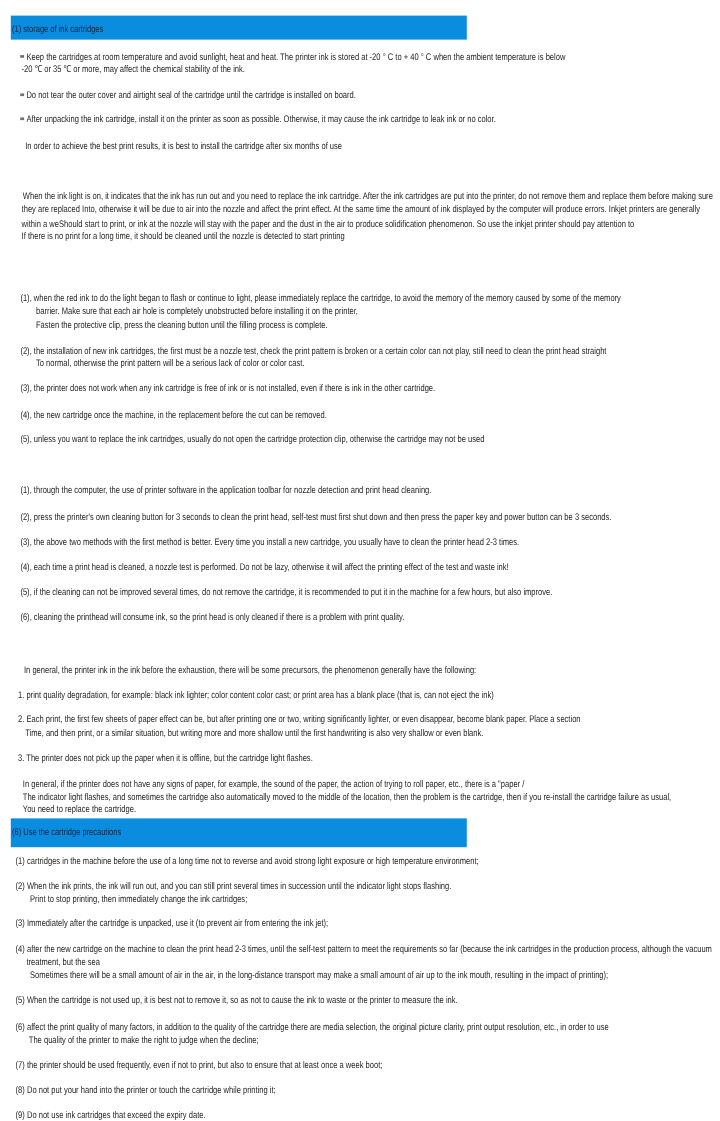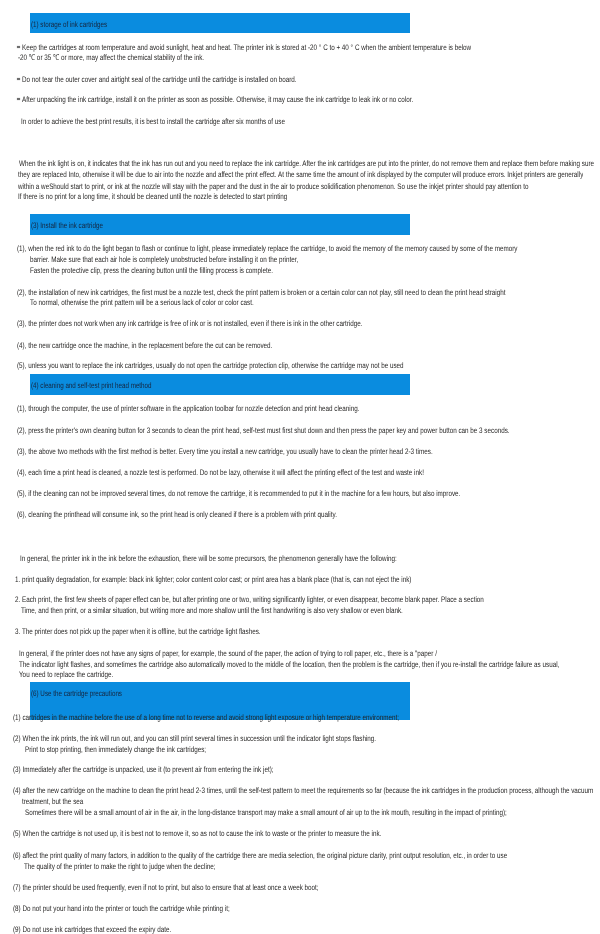--- a/index.html
+++ b/index.html
@@ -3,21 +3,21 @@
 <meta charset="utf-8">
 <title>Ink cartridge usage and maintenance guide</title>
 <style>
   html,body{margin:0;padding:0;}
   body{width:600px;height:934px;background:#ffffff;
        font-family:"Liberation Sans",sans-serif;
        -webkit-font-smoothing:antialiased;
        text-rendering:geometricPrecision;
        overflow:hidden;}
   .page{position:relative;width:600px;height:934px;overflow:hidden;background:#ffffff;}
-  .sec-head{position:absolute;left:8.5px;width:380px;background:#0a8cdf;margin-left:21px;}
+  .sec-head{position:absolute;left:8.5px;width:380px;background:#0a8cdf;}
   .sec-head .hl{position:absolute;left:1.5px;top:6.6px;font-size:8px;color:#16243c;
       white-space:nowrap;transform:scaleX(0.781) translateZ(0);transform-origin:0 50%;line-height:9px;}
   .ln{position:absolute;font-size:8px;color:#201f1e;white-space:nowrap;
       line-height:9px;transform:scaleX(0.7875) translateZ(0);transform-origin:0 50%;}
   .bl{position:absolute;width:2.6px;height:1.8px;background:#6e6e6e;box-shadow:0 0 0 0.2px rgba(110,110,110,0.45);}
 </style>
 </head>
 <body>
 
 <div class="page">
@@ -29,49 +29,43 @@
   <div class="ln" style="left:18.2px;top:53.3px">-20 ℃ or 35 ℃ or more, may affect the chemical stability of the ink.</div>
   <span class="bl" style="left:17px;top:78px"></span>
   <div class="ln" style="left:22.3px;top:75px">Do not tear the outer cover and airtight seal of the cartridge until the cartridge is installed on board.</div>
   <span class="bl" style="left:17px;top:98.3px"></span>
   <div class="ln" style="left:22.3px;top:95.3px">After unpacking the ink cartridge, install it on the printer as soon as possible. Otherwise, it may cause the ink cartridge to leak ink or no color.</div>
   <div class="ln" style="left:20.9px;top:116.7px">In order to achieve the best print results, it is best to install the cartridge after six months of use</div>
   <div class="ln" style="left:19.4px;top:159.3px">When the ink light is on, it indicates that the ink has run out and you need to replace the ink cartridge. After the ink cartridges are put into the printer, do not remove them and replace them before making sure</div>
   <div class="ln" style="left:17.9px;top:170.3px">they are replaced Into, otherwise it will be due to air into the nozzle and affect the print effect. At the same time the amount of ink displayed by the computer will produce errors. Inkjet printers are generally</div>
   <div class="ln" style="left:17.9px;top:181.5px">within a weShould start to print, or ink at the nozzle will stay with the paper and the dust in the air to produce solidification phenomenon. So use the inkjet printer should pay attention to</div>
   <div class="ln" style="left:17.9px;top:192.3px">If there is no print for a long time, it should be cleaned until the nozzle is detected to start printing</div>
-  <div class="sec-head" style="top:214.1px;height:20.6px">
-    <span class="hl">(3) Install the ink cartridge</span>
-  </div>
   <div class="ln" style="left:16.5px;top:244.2px">(1), when the red ink to do the light began to flash or continue to light, please immediately replace the cartridge, to avoid the memory of the memory caused by some of the memory</div>
   <div class="ln" style="left:30px;top:255.3px">barrier. Make sure that each air hole is completely unobstructed before installing it on the printer,</div>
   <div class="ln" style="left:30px;top:266.2px">Fasten the protective clip, press the cleaning button until the filling process is complete.</div>
   <div class="ln" style="left:16.5px;top:288px">(2), the installation of new ink cartridges, the first must be a nozzle test, check the print pattern is broken or a certain color can not play, still need to clean the print head straight</div>
   <div class="ln" style="left:30px;top:298.3px">To normal, otherwise the print pattern will be a serious lack of color or color cast.</div>
   <div class="ln" style="left:16.5px;top:318.7px">(3), the printer does not work when any ink cartridge is free of ink or is not installed, even if there is ink in the other cartridge.</div>
   <div class="ln" style="left:16.5px;top:340.5px">(4), the new cartridge once the machine, in the replacement before the cut can be removed.</div>
   <div class="ln" style="left:16.5px;top:360.8px">(5), unless you want to replace the ink cartridges, usually do not open the cartridge protection clip, otherwise the cartridge may not be used</div>
-  <div class="sec-head" style="top:374px;height:20.7px">
-    <span class="hl">(4) cleaning and self-test print head method</span>
-  </div>
   <div class="ln" style="left:16.5px;top:404.2px">(1), through the computer, the use of printer software in the application toolbar for nozzle detection and print head cleaning.</div>
   <div class="ln" style="left:16.5px;top:426px">(2), press the printer's own cleaning button for 3 seconds to clean the print head, self-test must first shut down and then press the paper key and power button can be 3 seconds.</div>
   <div class="ln" style="left:16.5px;top:446.7px">(3), the above two methods with the first method is better. Every time you install a new cartridge, you usually have to clean the printer head 2-3 times.</div>
   <div class="ln" style="left:16.5px;top:468.3px">(4), each time a print head is cleaned, a nozzle test is performed. Do not be lazy, otherwise it will affect the printing effect of the test and waste ink!</div>
   <div class="ln" style="left:16.5px;top:489.2px">(5), if the cleaning can not be improved several times, do not remove the cartridge, it is recommended to put it in the machine for a few hours, but also improve.</div>
   <div class="ln" style="left:16.5px;top:510.3px">(6), cleaning the printhead will consume ink, so the print head is only cleaned if there is a problem with print quality.</div>
   <div class="ln" style="left:20px;top:553.7px">In general, the printer ink in the ink before the exhaustion, there will be some precursors, the phenomenon generally have the following:</div>
   <div class="ln" style="left:15.2px;top:575.3px">1. print quality degradation, for example: black ink lighter; color content color cast; or print area has a blank place (that is, can not eject the ink)</div>
   <div class="ln" style="left:15.2px;top:595px">2. Each print, the first few sheets of paper effect can be, but after printing one or two, writing significantly lighter, or even disappear, become blank paper. Place a section</div>
   <div class="ln" style="left:20.5px;top:605.8px">Time, and then print, or a similar situation, but writing more and more shallow until the first handwriting is also very shallow or even blank.</div>
   <div class="ln" style="left:15.2px;top:627.3px">3. The printer does not pick up the paper when it is offline, but the cartridge light flashes.</div>
   <div class="ln" style="left:18.8px;top:648.8px">In general, if the printer does not have any signs of paper, for example, the sound of the paper, the action of trying to roll paper, etc., there is a "paper /</div>
   <div class="ln" style="left:18.5px;top:659.7px">The indicator light flashes, and sometimes the cartridge also automatically moved to the middle of the location, then the problem is the cartridge, then if you re-install the cartridge failure as usual,</div>
   <div class="ln" style="left:18.5px;top:670.3px">You need to replace the cartridge.</div>
-  <div class="sec-head" style="top:682.3px;height:38px">
+  <div class="sec-head" style="top:682.3px;height:24px">
     <span class="hl">(6) Use the cartridge precautions</span>
   </div>
   <div class="ln" style="left:12.5px;top:713px">(1) cartridges in the machine before the use of a long time not to reverse and avoid strong light exposure or high temperature environment;</div>
   <div class="ln" style="left:12.5px;top:733.7px">(2) When the ink prints, the ink will run out, and you can still print several times in succession until the indicator light stops flashing.</div>
   <div class="ln" style="left:24.5px;top:744.7px">Print to stop printing, then immediately change the ink cartridges;</div>
   <div class="ln" style="left:12.5px;top:765px">(3) Immediately after the cartridge is unpacked, use it (to prevent air from entering the ink jet);</div>
   <div class="ln" style="left:12.5px;top:786.3px">(4) after the new cartridge on the machine to clean the print head 2-3 times, until the self-test pattern to meet the requirements so far (because the ink cartridges in the production process, although the vacuum</div>
   <div class="ln" style="left:21.7px;top:797.3px">treatment, but the sea</div>
   <div class="ln" style="left:25px;top:808px">Sometimes there will be a small amount of air in the air, in the long-distance transport may make a small amount of air up to the ink mouth, resulting in the impact of printing);</div>
   <div class="ln" style="left:12.5px;top:829.2px">(5) When the cartridge is not used up, it is best not to remove it, so as not to cause the ink to waste or the printer to measure the ink.</div>

